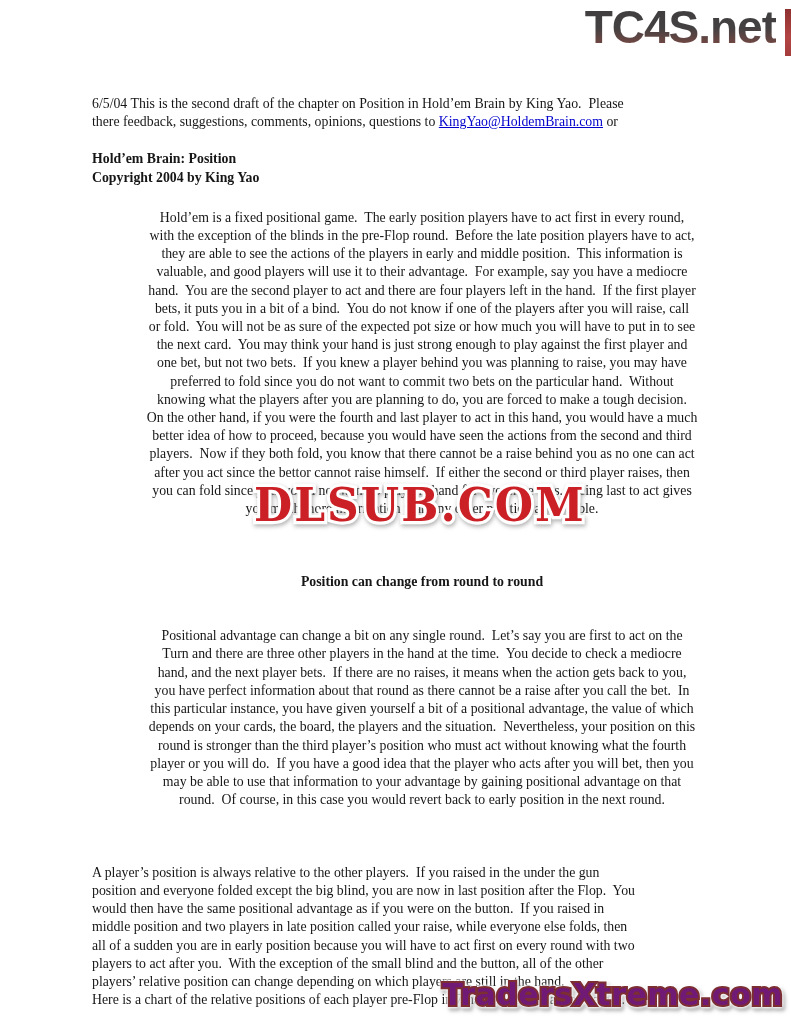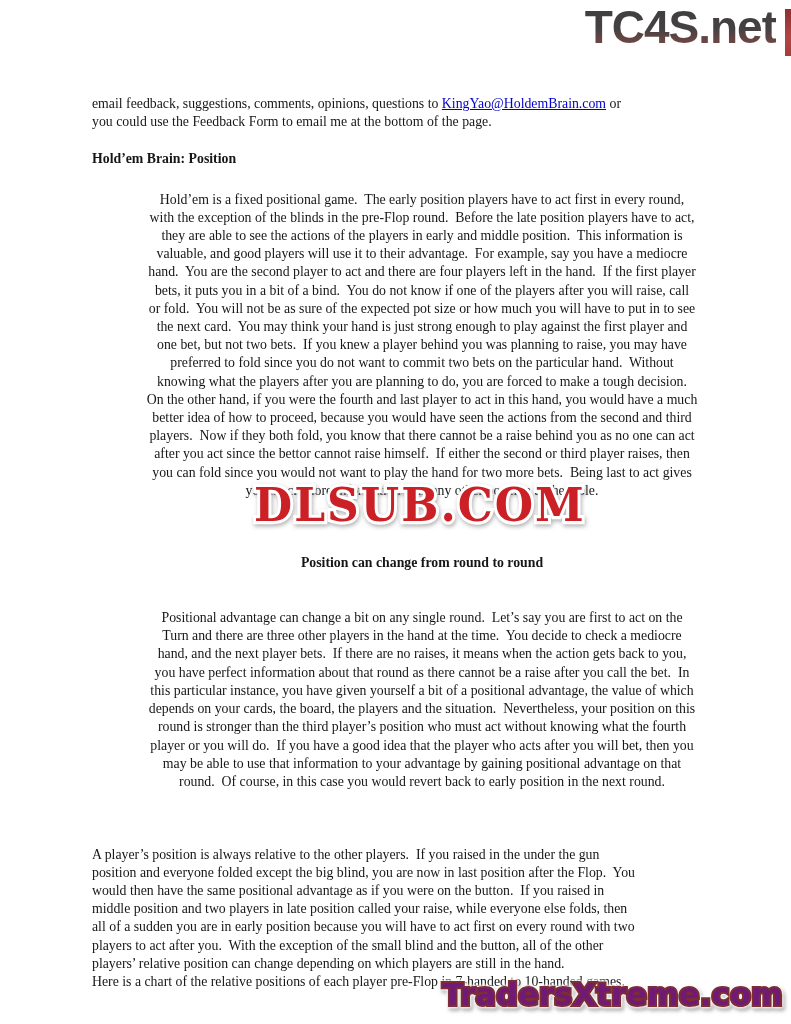--- a/index.html
+++ b/index.html
@@ -94,26 +94,27 @@
 <body>
 
 <div class="page">
 
   <div class="tc4s-logo">TC4S.net</div>
   <div class="edge-strip"></div>
 
   <div class="content">
 
     <div class="intro">
-      <p><span>email feedback, suggestions, comments, opinions, questions to </span><a class="email-link">KingYao@HoldemBrain.com</a><span> or</span></p>
-      <p>you could use the Feedback Form to email me at the bottom of the page.</p>
+      <p>6/5/04 This is the second draft of the chapter on Position in Hold’em Brain by King Yao.  Please</p>
+      <p><span>there feedback, suggestions, comments, opinions, questions to </span><a class="email-link">KingYao@HoldemBrain.com</a><span> or</span></p>
     </div>
 
     <div class="title-block">
       <h2>Hold’em Brain: Position</h2>
+      <h2>Copyright 2004 by King Yao</h2>
     </div>
 
     <p class="para-block">Hold’em is a fixed positional game.  The early position players have to act first in every round,
 with the exception of the blinds in the pre-Flop round.  Before the late position players have to act,
 they are able to see the actions of the players in early and middle position.  This information is
 valuable, and good players will use it to their advantage.  For example, say you have a mediocre
 hand.  You are the second player to act and there are four players left in the hand.  If the first player
 bets, it puts you in a bit of a bind.  You do not know if one of the players after you will raise, call
 or fold.  You will not be as sure of the expected pot size or how much you will have to put in to see
 the next card.  You may think your hand is just strong enough to play against the first player and

